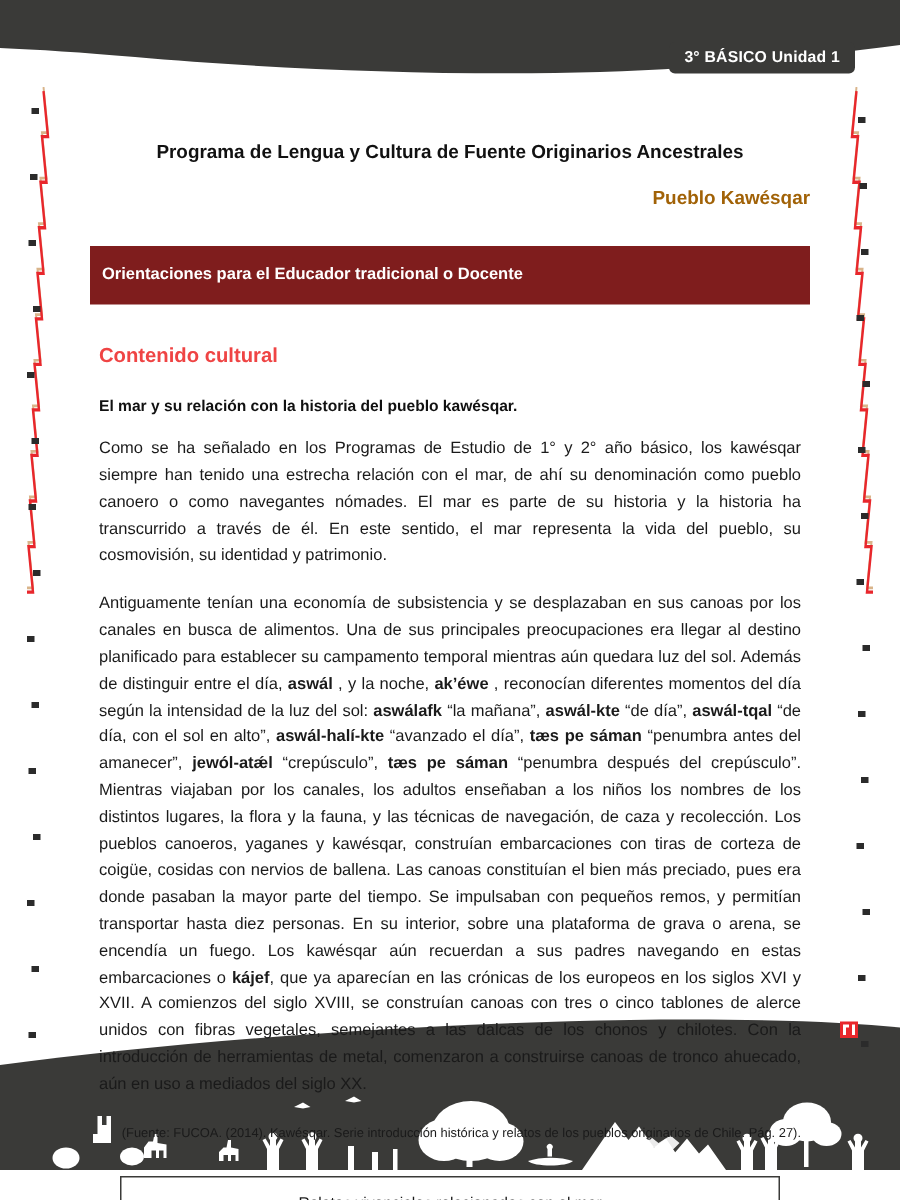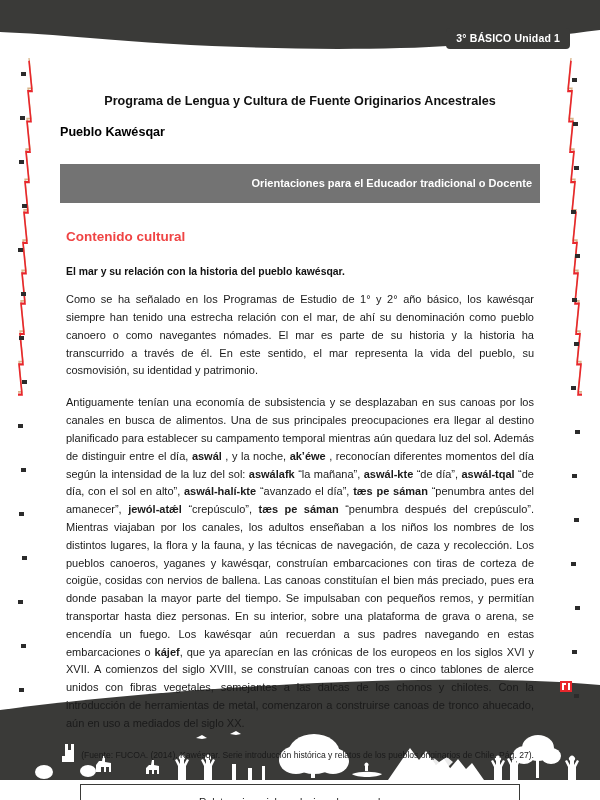--- a/index.html
+++ b/index.html
@@ -61,32 +61,32 @@
 
   .doc-title {
     text-align: center;
     font-size: 12.6px;
     font-weight: bold;
     color: #111111;
     margin: 32px 0 0 0;
     line-height: 1.5;
   }
   .doc-subtitle {
-    text-align: left;
+    text-align: right;
     font-size: 12.6px;
     font-weight: bold;
-    color: #000000;
+    color: #a16207;
     margin: 14px 0 0 0;
   }
 
   .red-banner {
     margin: 25px 0 0 0;
-    background: #737373;
+    background: #7f1d1d;
     color: #ffffff;
-    text-align: right;
+    text-align: left;
     font-size: 11px;
     font-weight: bold;
     padding: 12px 8px 13px 8px;
     line-height: 1.3;
   }
 
   .section-title {
     margin: 26px 0 0 6px;
     font-size: 13.5px;
     font-weight: bold;

